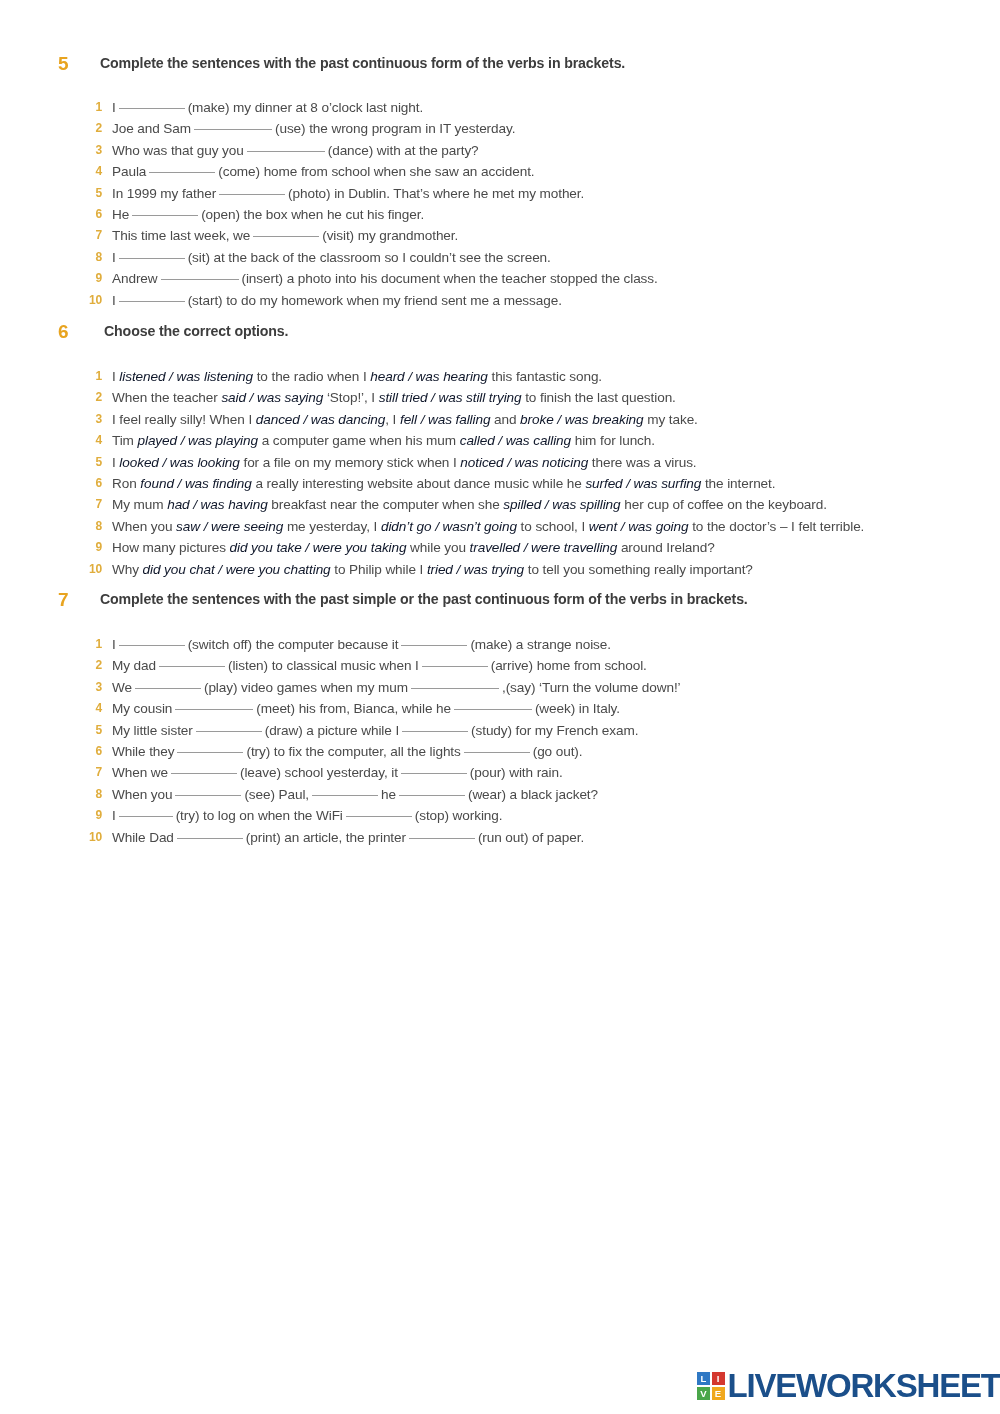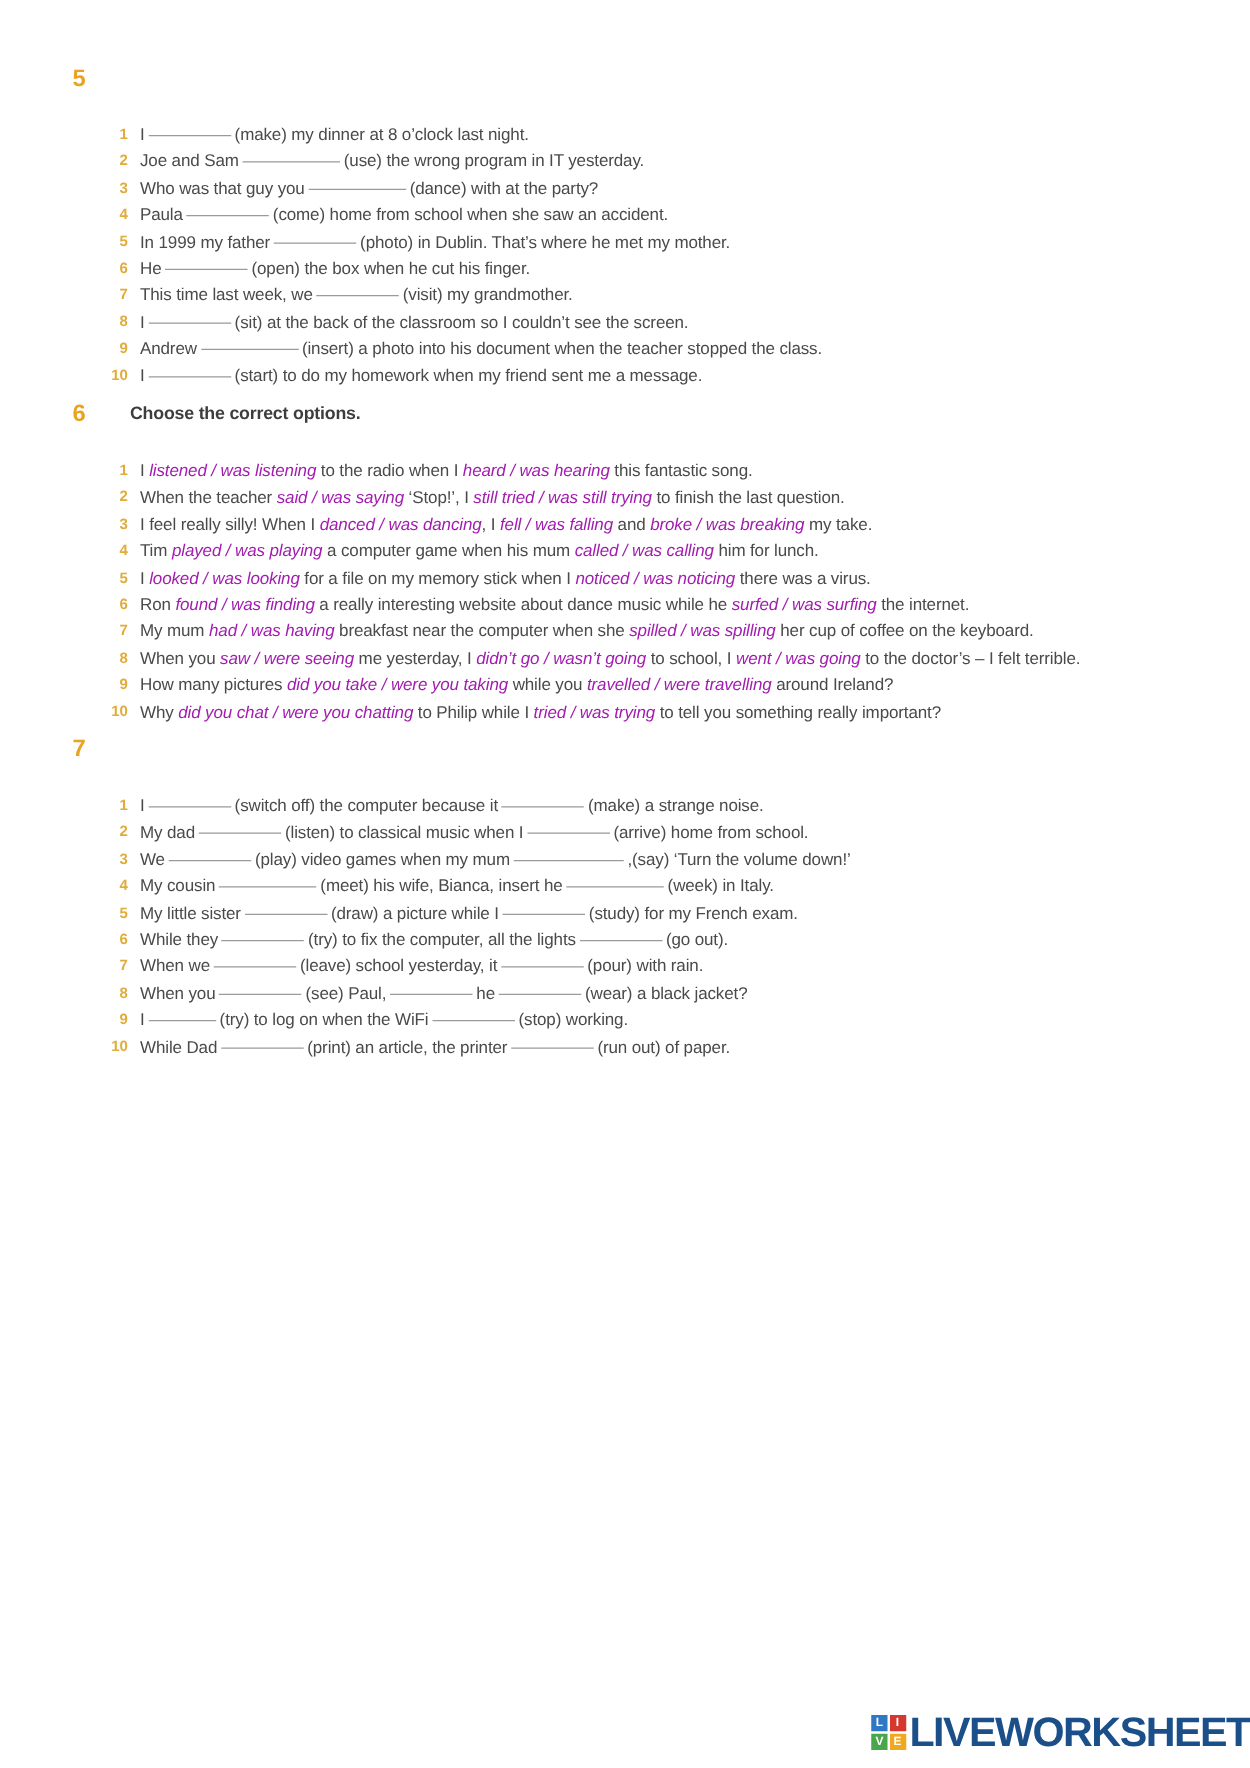--- a/index.html
+++ b/index.html
@@ -105,21 +105,21 @@
     top: -3px;
     margin: 0 3px;
   }
   .b-s  { width: 54px; }
   .b-m  { width: 66px; }
   .b-l  { width: 78px; }
   .b-xl { width: 88px; }
 
   em.opt {
     font-style: italic;
-    color: #a21caf;
+    color: #0f172a;
   }
 
   
   .lw-logo {
     position: absolute;
     left: 697px;
     top: 1368px;
     display: flex;
     align-items: center;
     height: 36px;
@@ -156,20 +156,21 @@
   }
 </style>
 </head>
 <body>
 
 <div class="page">
 
   <section class="exercise" id="ex-5">
     <div class="ex-head">
       <div class="ex-num">5</div>
+      <div class="ex-title">Complete the sentences with the past continuous form of the verbs in brackets.</div>
     </div>
     <ol class="items">
       <li><span class="item-num">1</span><span class="item-text">I</span><span class="blank b-m"></span><span class="item-text">(make) my dinner at 8 o’clock last night.</span></li>
       <li><span class="item-num">2</span><span class="item-text">Joe and Sam</span><span class="blank b-l"></span><span class="item-text">(use) the wrong program in IT yesterday.</span></li>
       <li><span class="item-num">3</span><span class="item-text">Who was that guy you</span><span class="blank b-l"></span><span class="item-text">(dance) with at the party?</span></li>
       <li><span class="item-num">4</span><span class="item-text">Paula</span><span class="blank b-m"></span><span class="item-text">(come) home from school when she saw an accident.</span></li>
       <li><span class="item-num">5</span><span class="item-text">In 1999 my father</span><span class="blank b-m"></span><span class="item-text">(photo) in Dublin. That’s where he met my mother.</span></li>
       <li><span class="item-num">6</span><span class="item-text">He</span><span class="blank b-m"></span><span class="item-text">(open) the box when he cut his finger.</span></li>
       <li><span class="item-num">7</span><span class="item-text">This time last week, we</span><span class="blank b-m"></span><span class="item-text">(visit) my grandmother.</span></li>
       <li><span class="item-num">8</span><span class="item-text">I</span><span class="blank b-m"></span><span class="item-text">(sit) at the back of the classroom so I couldn’t see the screen.</span></li>
@@ -193,26 +194,27 @@
       <li><span class="item-num">7</span><span>My mum </span><em class="opt">had / was having</em><span> breakfast near the computer when she </span><em class="opt">spilled / was spilling</em><span> her cup of coffee on the keyboard.</span></li>
       <li><span class="item-num">8</span><span>When you </span><em class="opt">saw / were seeing</em><span> me yesterday, I </span><em class="opt">didn’t go / wasn’t going</em><span> to school, I </span><em class="opt">went / was going</em><span> to the doctor’s – I felt terrible.</span></li>
       <li><span class="item-num">9</span><span>How many pictures </span><em class="opt">did you take / were you taking</em><span> while you </span><em class="opt">travelled / were travelling</em><span> around Ireland?</span></li>
       <li><span class="item-num">10</span><span>Why </span><em class="opt">did you chat / were you chatting</em><span> to Philip while I </span><em class="opt">tried / was trying</em><span> to tell you something really important?</span></li>
     </ol>
   </section>
 
   <section class="exercise" id="ex-7">
     <div class="ex-head">
       <div class="ex-num">7</div>
+      <div class="ex-title">Complete the sentences with the past simple or the past continuous form of the verbs in brackets.</div>
     </div>
     <ol class="items">
       <li><span class="item-num">1</span><span>I</span><span class="blank b-m"></span><span>(switch off) the computer because it</span><span class="blank b-m"></span><span>(make) a strange noise.</span></li>
       <li><span class="item-num">2</span><span>My dad</span><span class="blank b-m"></span><span>(listen) to classical music when I</span><span class="blank b-m"></span><span>(arrive) home from school.</span></li>
       <li><span class="item-num">3</span><span>We</span><span class="blank b-m"></span><span>(play) video games when my mum</span><span class="blank b-xl"></span><span>,(say) ‘Turn the volume down!’</span></li>
-      <li><span class="item-num">4</span><span>My cousin</span><span class="blank b-l"></span><span>(meet) his wife, Bianca, insert he</span><span class="blank b-l"></span><span>(week) in Italy.</span></li>
+      <li><span class="item-num">4</span><span>My cousin</span><span class="blank b-l"></span><span>(meet) his from, Bianca, while he</span><span class="blank b-l"></span><span>(week) in Italy.</span></li>
       <li><span class="item-num">5</span><span>My little sister</span><span class="blank b-m"></span><span>(draw) a picture while I</span><span class="blank b-m"></span><span>(study) for my French exam.</span></li>
       <li><span class="item-num">6</span><span>While they</span><span class="blank b-m"></span><span>(try) to fix the computer, all the lights</span><span class="blank b-m"></span><span>(go out).</span></li>
       <li><span class="item-num">7</span><span>When we</span><span class="blank b-m"></span><span>(leave) school yesterday, it</span><span class="blank b-m"></span><span>(pour) with rain.</span></li>
       <li><span class="item-num">8</span><span>When you</span><span class="blank b-m"></span><span>(see) Paul,</span><span class="blank b-m"></span><span>he</span><span class="blank b-m"></span><span>(wear) a black jacket?</span></li>
       <li><span class="item-num">9</span><span>I</span><span class="blank b-s"></span><span>(try) to log on when the WiFi</span><span class="blank b-m"></span><span>(stop) working.</span></li>
       <li><span class="item-num">10</span><span>While Dad</span><span class="blank b-m"></span><span>(print) an article, the printer</span><span class="blank b-m"></span><span>(run out) of paper.</span></li>
     </ol>
   </section>
 
   <div class="lw-logo">

